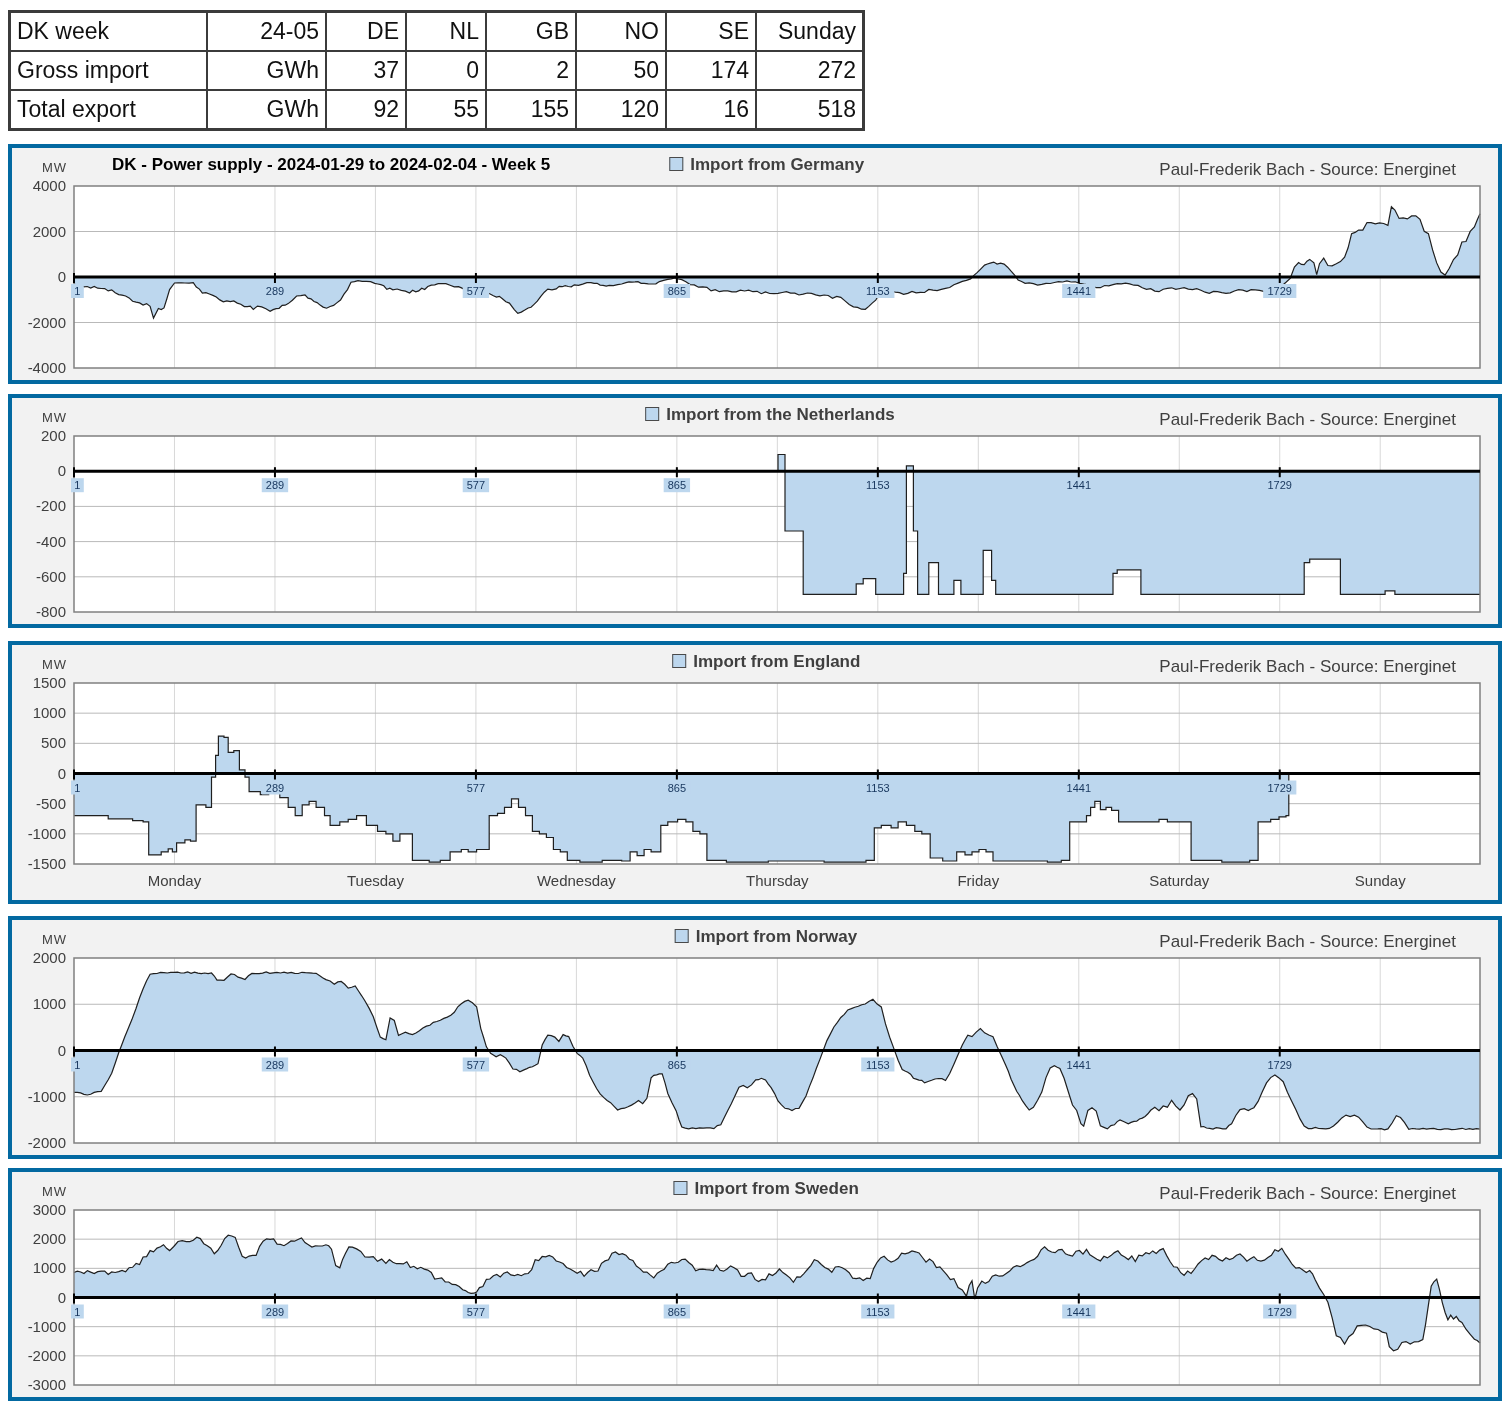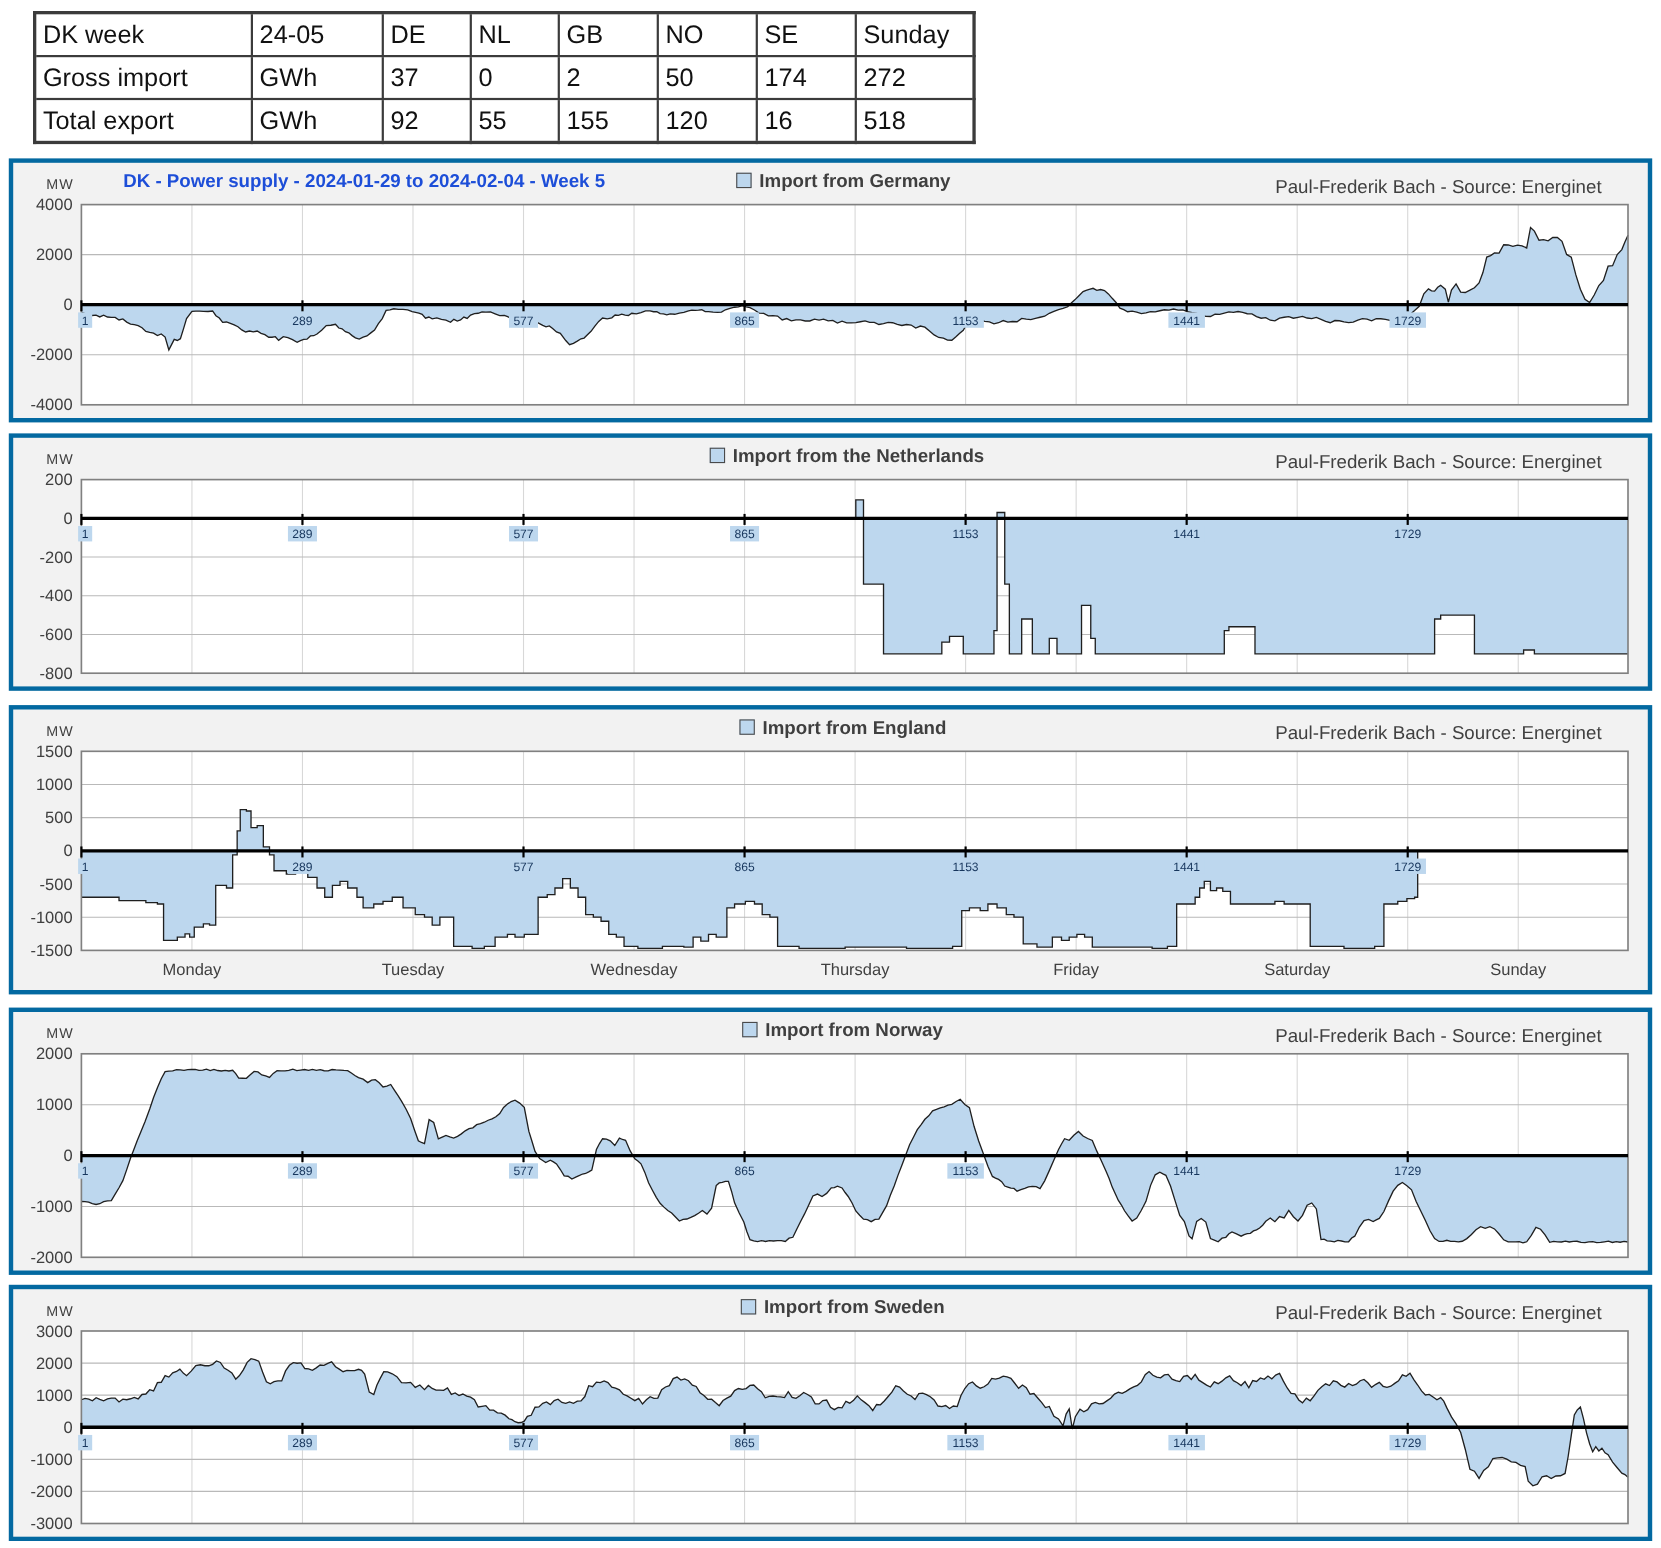--- a/index.html
+++ b/index.html
@@ -1,28 +1,28 @@
 <!DOCTYPE html>
 <html><head>
 <meta charset="utf-8">
 <style>
   html,body{margin:0;padding:0;background:#ffffff;width:1510px;font-family:"Liberation Sans",sans-serif;}
   
-  .dk-table{border-collapse:collapse;margin:10px 0 0 30px;font-size:23px;color:#111;border-radius:19px;}
-  .dk-table td{border:2px solid #3b3b3b;height:37px;padding:0 6px;text-align:left;background:#fff;}
+  .dk-table{border-collapse:collapse;margin:10px 0 0 8px;font-size:23px;color:#111;border-radius:19px;}
+  .dk-table td{border:2px solid #3b3b3b;height:37px;padding:0 6px;text-align:right;background:#fff;}
   .dk-table td.lft{text-align:left;width:183px;}
   .dk-table{border:3px solid #3b3b3b;}
   .c-unit{width:105px;} .c-sm{width:66px;} .c-md{width:76px;} .c-tot{width:93px;}
   
   .panel{position:relative;width:1494px;margin-left:8px;background:#f2f2f2;border:4px solid #0369a1;box-sizing:border-box;}
   .p1{height:240px;margin-top:13px;} .p2{height:234px;margin-top:10px;} .p3{height:263px;margin-top:13px;}
   .p4{height:243px;margin-top:12px;} .p5{height:233px;margin-top:9px;}
   .ph{position:relative;height:32px;}
   .mw{position:absolute;left:30px;top:12px;font-size:13px;color:#404040;letter-spacing:1px;}
-  .ptitle{position:absolute;left:100px;top:7px;font-size:17px;font-weight:bold;color:#1d4ed8;}
+  .ptitle{position:absolute;left:100px;top:7px;font-size:17px;font-weight:bold;color:#000000;}
   .plegend{position:absolute;left:50%;transform:translateX(-44%);top:7px;font-size:17px;font-weight:bold;color:#3f3f3f;white-space:nowrap;}
   .lbox{display:inline-block;width:12px;height:12px;background:#bdd7ee;border:1.5px solid #4a4a4a;margin-right:7px;vertical-align:-1px;}
   .psource{position:absolute;right:42px;top:12px;font-size:17px;color:#404040;}
   svg.plot{display:block;overflow:visible;}
 </style>
 </head>
 <body>
 
 <table class="dk-table">
   <tbody>

